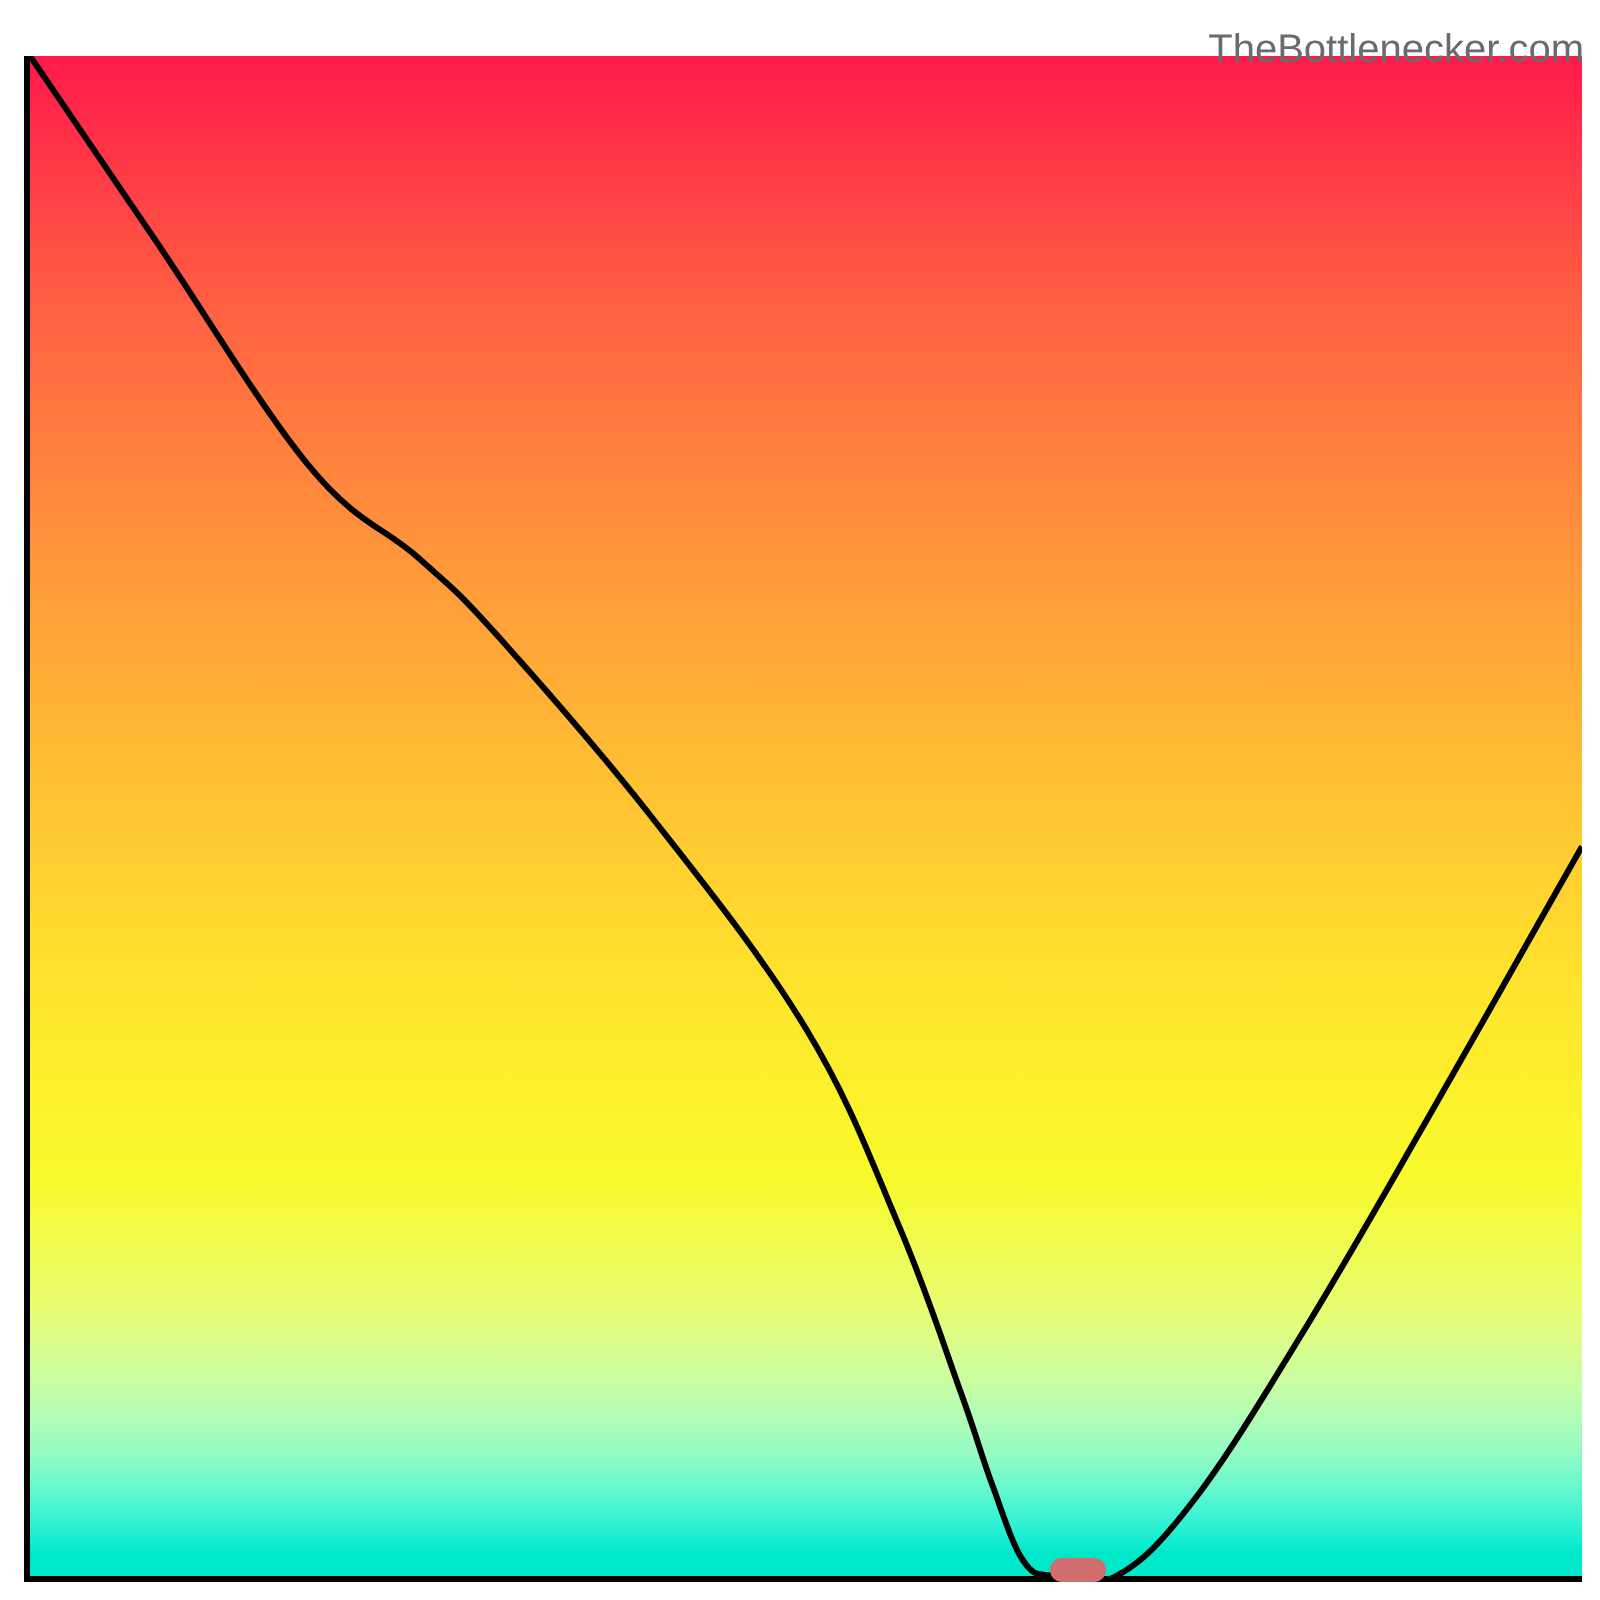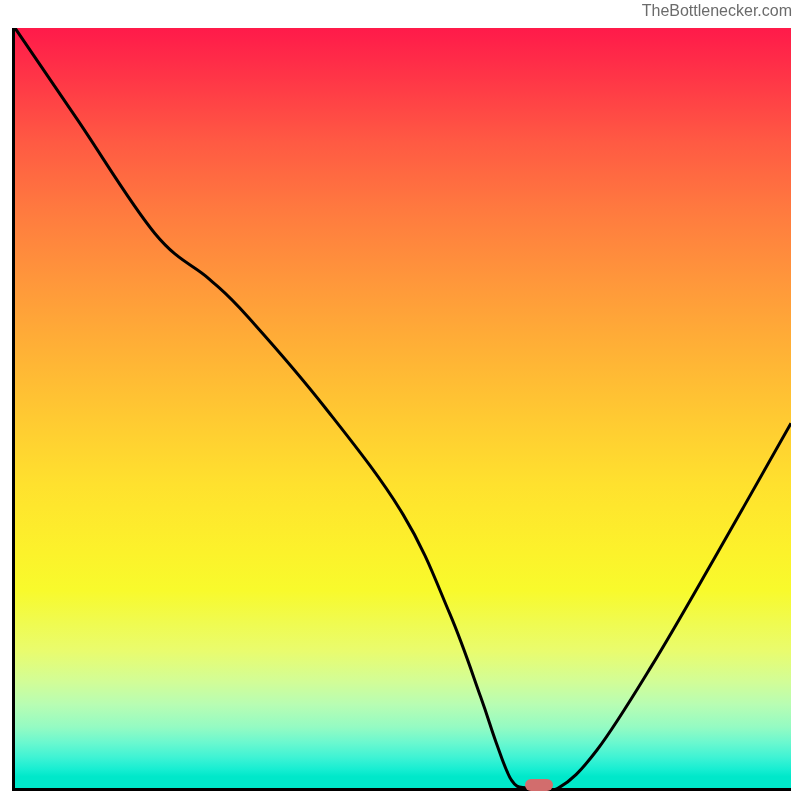--- a/index.html
+++ b/index.html
@@ -6,23 +6,23 @@
     margin: 0;
     padding: 0;
     width: 800px;
     height: 800px;
     font-family: Arial, sans-serif;
     background: #ffffff;
     position: relative;
   }
   .attribution {
     position: absolute;
-    top: 2px;
+    top: 14px;
     right: 8px;
-    font-size: 16px;
+    font-size: 20px;
     color: #6b6b6b;
     font-weight: 500;
     z-index: 10;
   }
   .chart-container {
     position: absolute;
     top: 28px;
     left: 12px;
     width: 776px;
     height: 760px;

